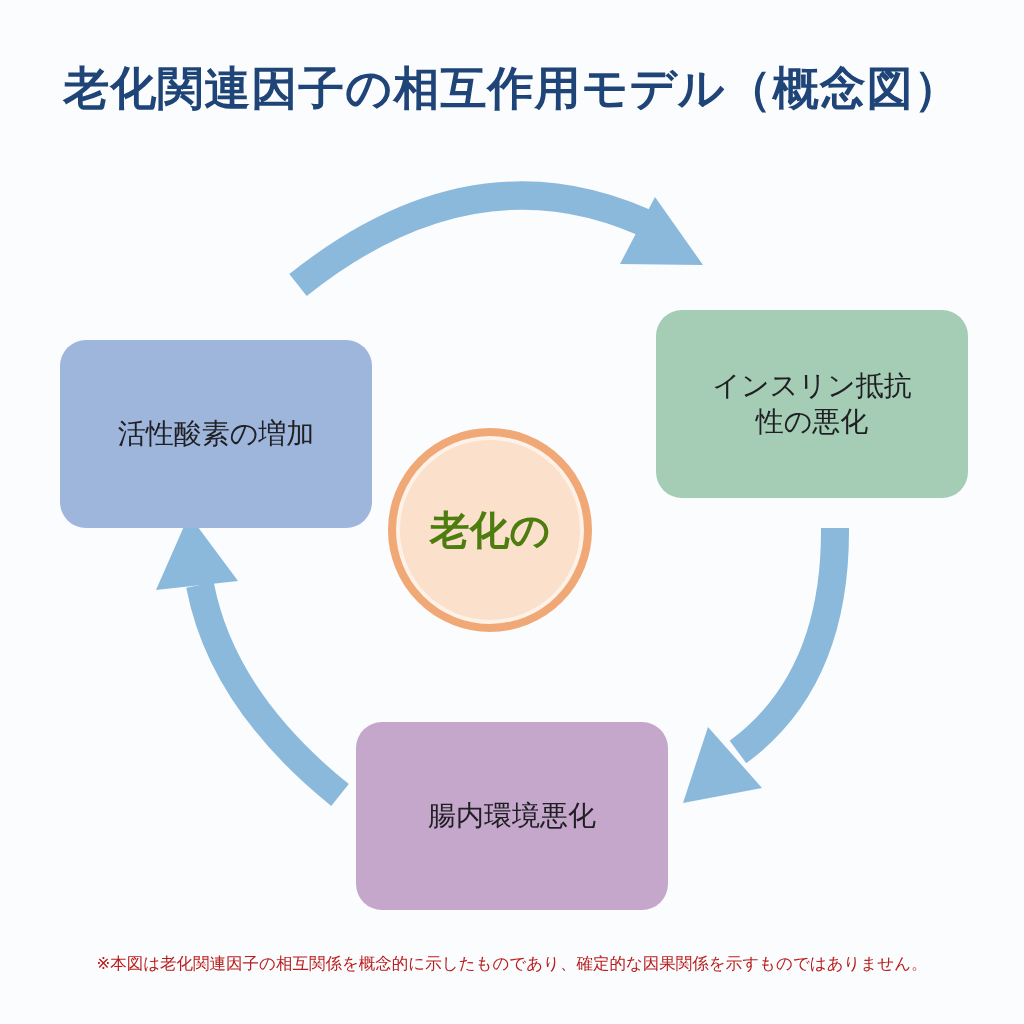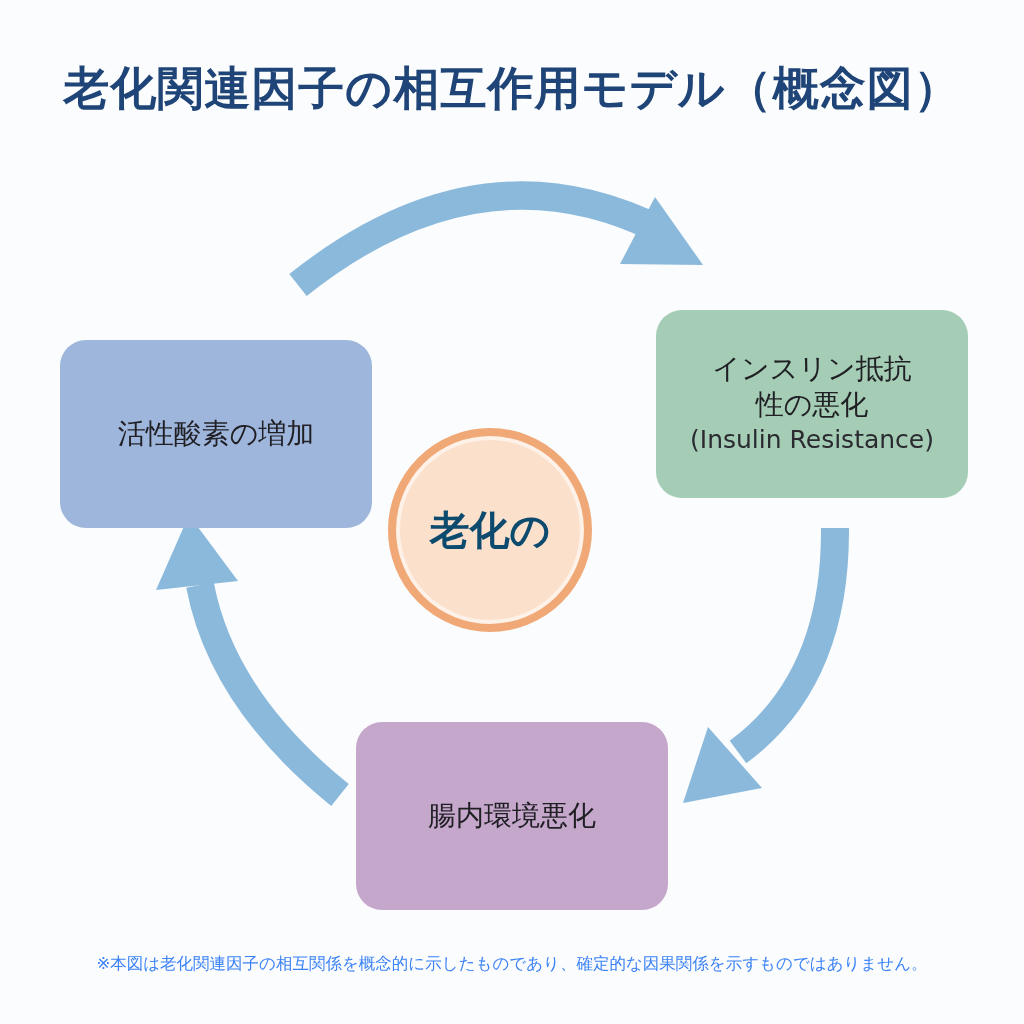--- a/index.html
+++ b/index.html
@@ -22,25 +22,25 @@
   .box .en { font-size:25px; line-height:34px; color:#2a2a30; }
   #box-oxidative { left:60px; top:310px; width:312px; height:188px; background:#9fb6dc;margin-top:30px; }
   #box-insulin { left:656px; top:310px; width:312px; height:188px; background:#a5cdb5; }
   #box-dysbiosis { left:356px; top:722px; width:312px; height:188px; background:#c6a7cc;gap:8px; }
   .center {
     position:absolute; left:388px; top:428px; width:204px; height:204px;
     border-radius:50%; box-sizing:border-box;
     background:#fbe0cc; border:8px solid #f0a877;
     box-shadow: inset 0 0 0 4px #fdf1e8;
     display:flex; flex-direction:column; align-items:center; justify-content:center;
-    color:#0c4a6e; font-weight:bold; font-size:40px; line-height:52px;
+    color:#4d7c0f; font-weight:bold; font-size:40px; line-height:52px;
   }
   .footnote {
     position:absolute; left:40px; top:953px; width:944px; text-align:center;
-    font-size:16.5px; color:#3b82f6; white-space:nowrap;
+    font-size:16.5px; color:#b91c1c; white-space:nowrap;
   }
 </style>
 </head>
 <body>
 
 <div class="title">老化関連因子の相互作用モデル（概念図）</div>
 
 <svg class="arrows" width="1024" height="1024">
 
   <g>
@@ -59,21 +59,20 @@
   </g>
 </svg>
 
 <div class="box" id="box-oxidative">
   <div class="jp">活性酸素の増加</div>
 </div>
 
 <div class="box" id="box-insulin">
   <div class="jp">インスリン抵抗</div>
   <div class="jp">性の悪化</div>
-  <div class="en">(Insulin Resistance)</div>
 </div>
 
 <div class="box" id="box-dysbiosis">
   <div class="jp">腸内環境悪化</div>
 </div>
 
 <div class="center">
   <div>老化の</div>
 </div>
 

